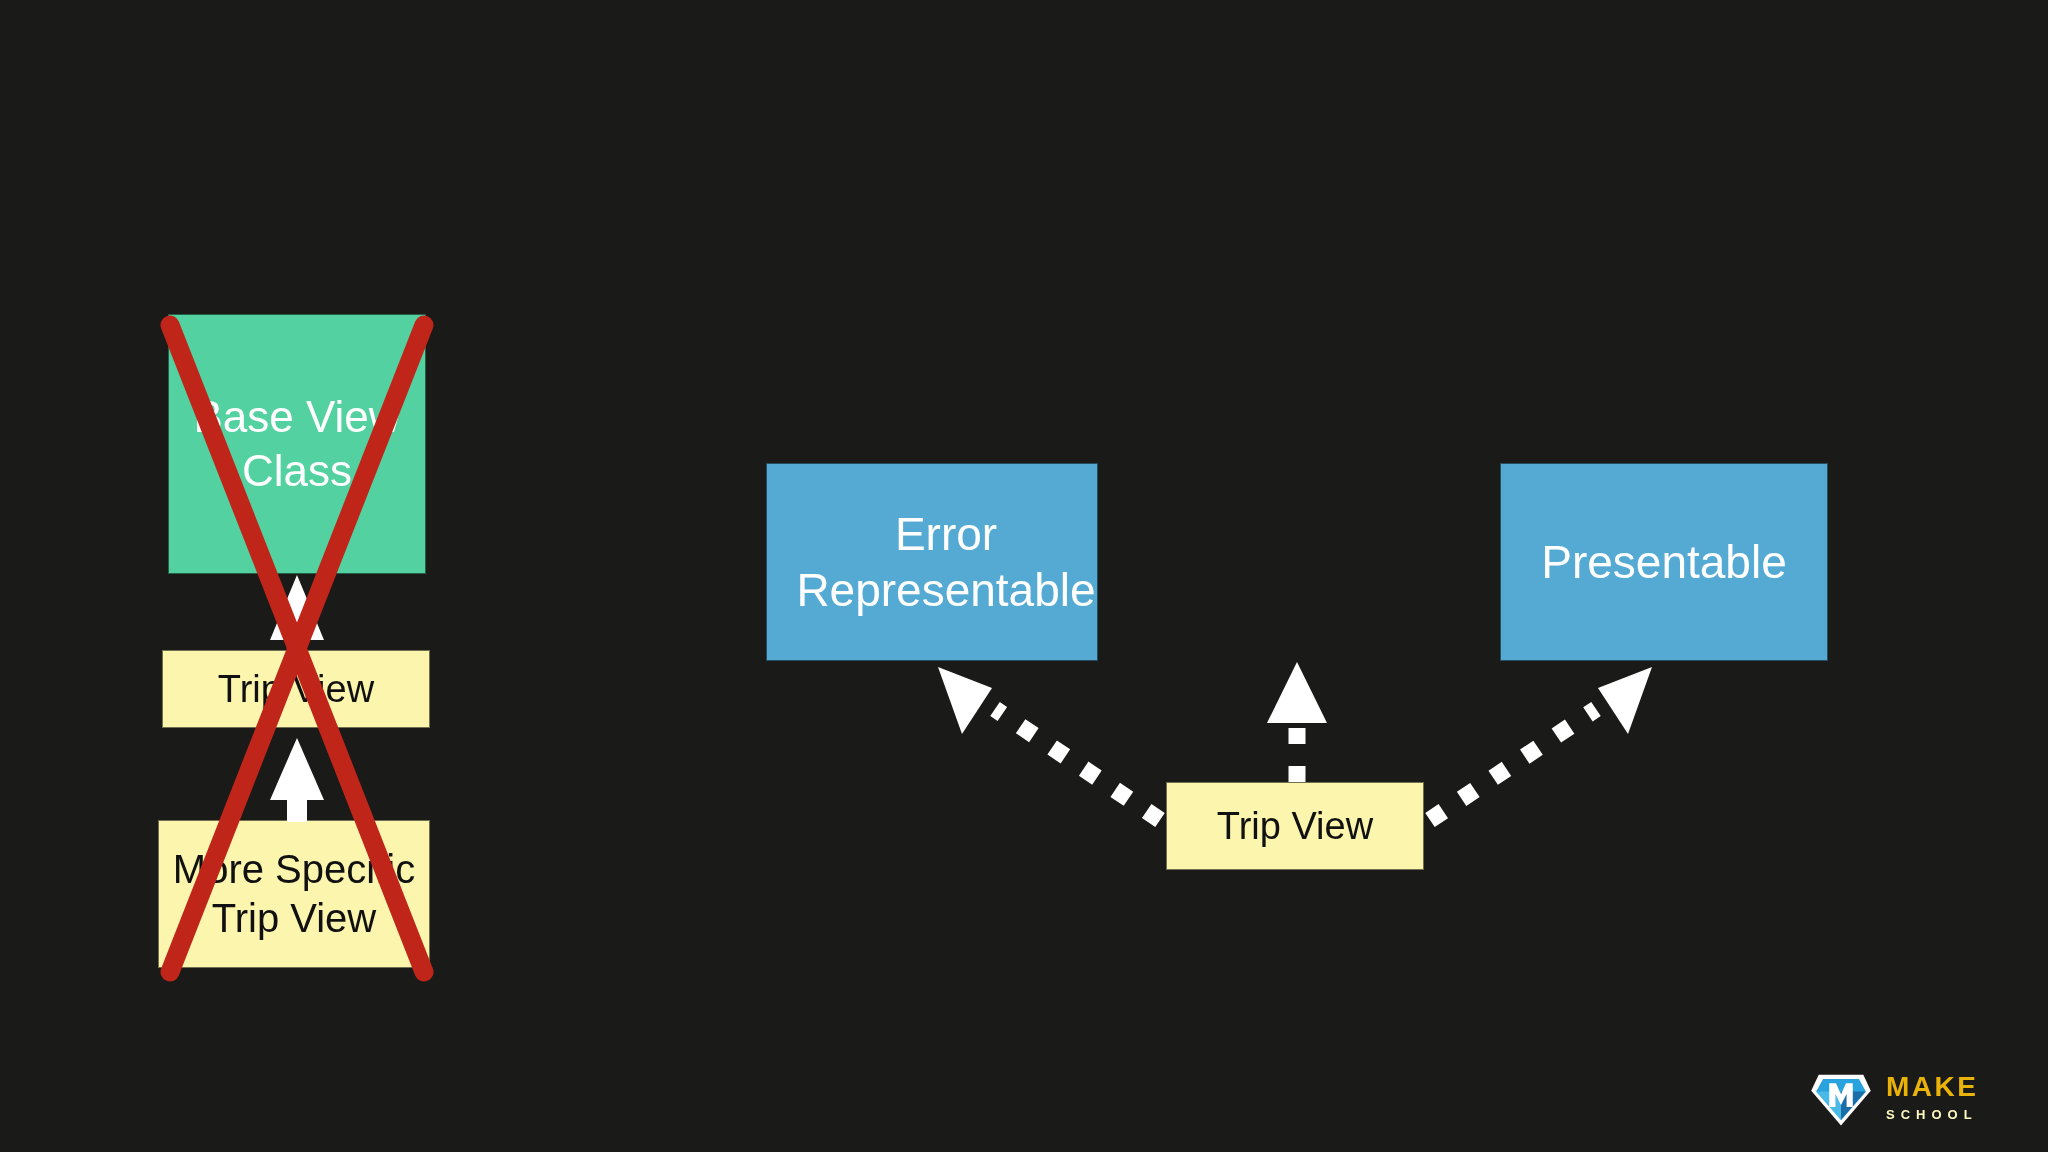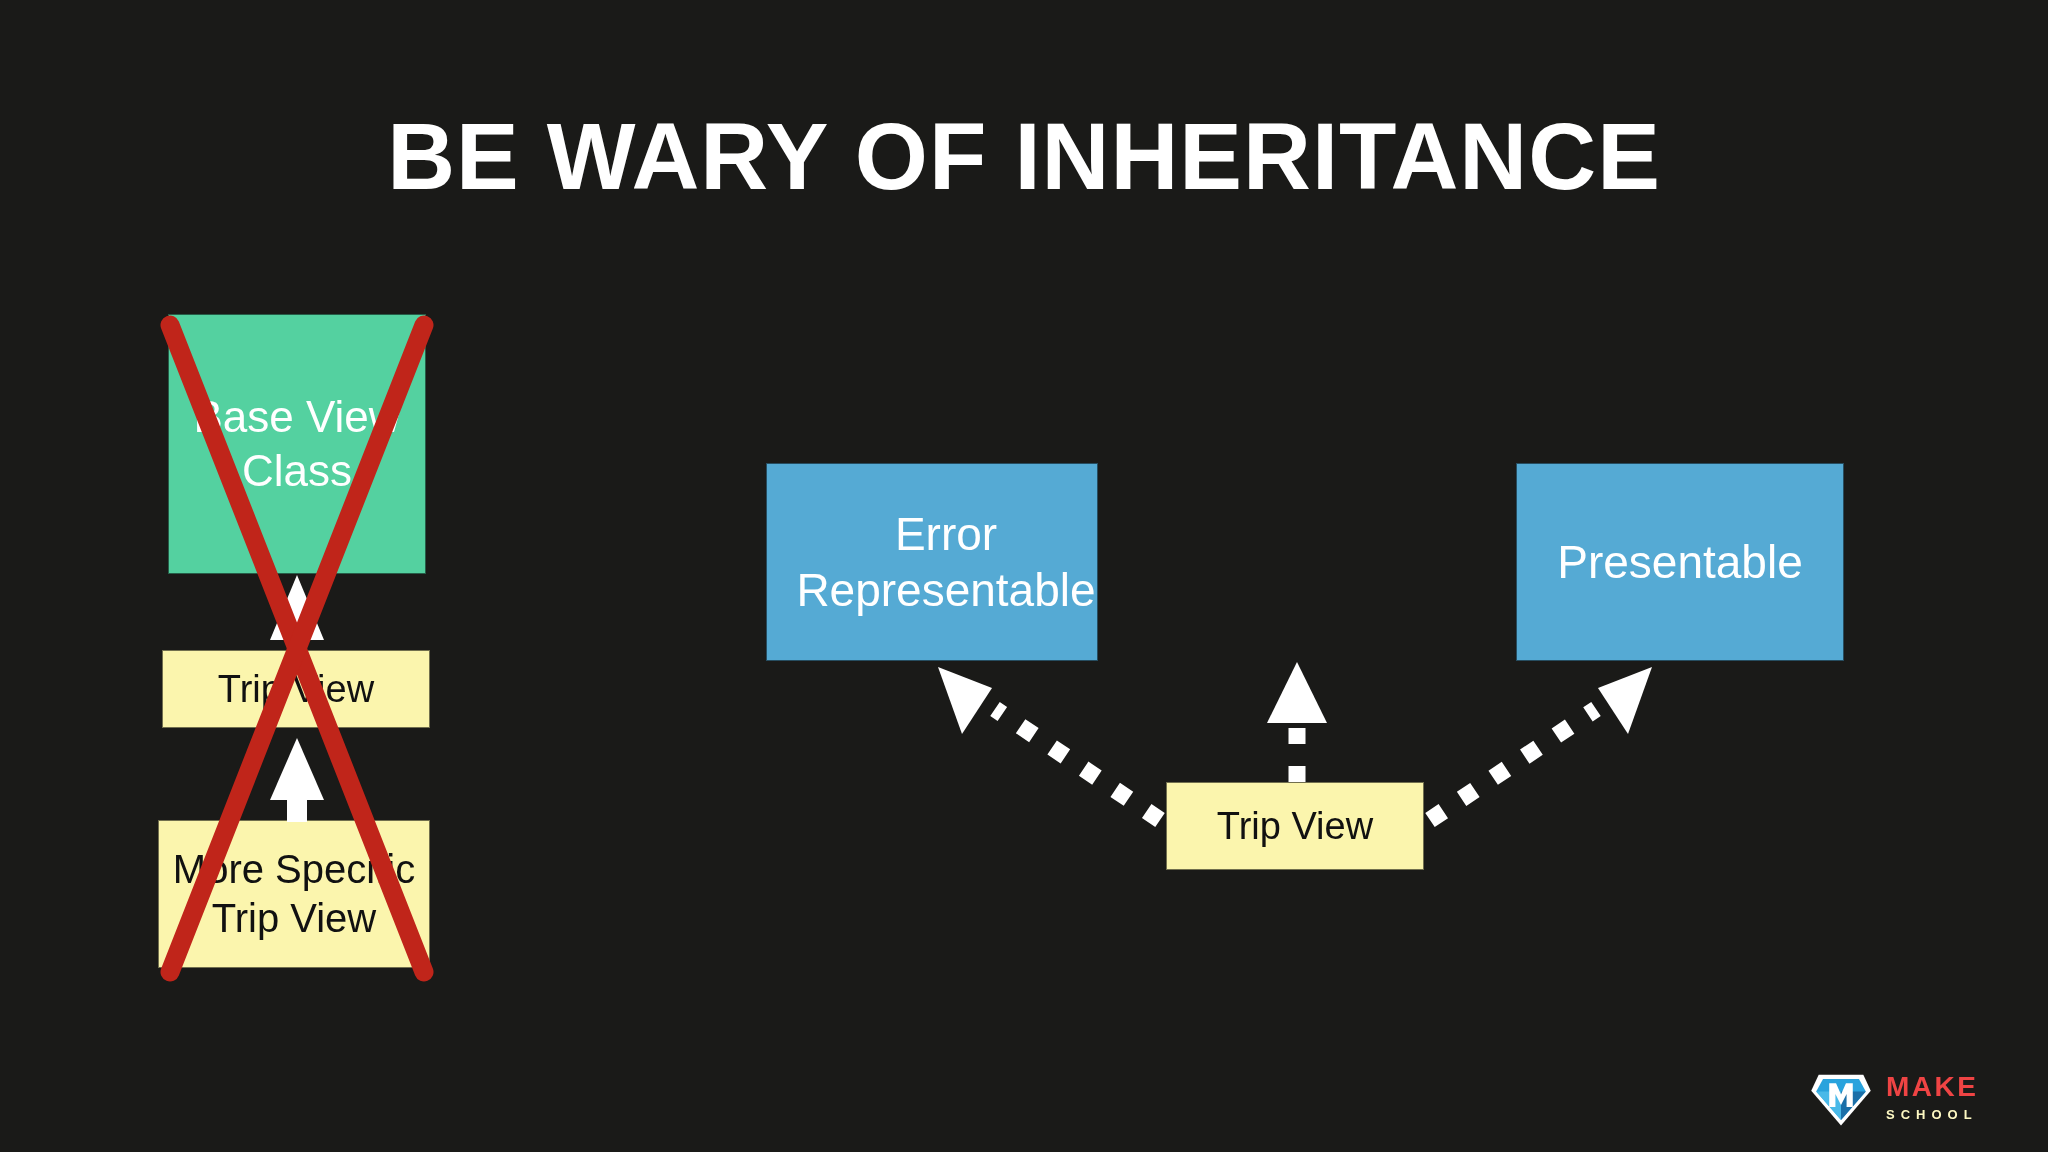--- a/index.html
+++ b/index.html
@@ -58,21 +58,21 @@
   }
 
   
   #box-base-view-class { left: 168px; top: 314px; width: 258px; height: 260px; font-size: 44px; }
   #box-left-trip-view  { left: 162px; top: 650px; width: 268px; height: 78px;  font-size: 38px; }
   #box-more-specific   { left: 158px; top: 820px; width: 272px; height: 148px; font-size: 40px; }
 
   
   #box-error-representable { left: 766px;  top: 463px; width: 332px; height: 198px; font-size: 46px; padding-left: 28px; }
   #box-restorable          { left: 1136px; top: 463px; width: 328px; height: 198px; font-size: 46px; }
-  #box-presentable         { left: 1500px; top: 463px; width: 328px; height: 198px; font-size: 46px; margin-left: 16px; }
+  #box-presentable         { left: 1500px; top: 463px; width: 328px; height: 198px; font-size: 46px; }
   #box-right-trip-view     { left: 1166px; top: 782px; width: 258px; height: 88px;  font-size: 38px; }
 
   
   .overlay {
     position: absolute;
     left: 0;
     top: 0;
     width: 2048px;
     height: 1152px;
     pointer-events: none;
@@ -87,21 +87,21 @@
     top: 1062px;
     width: 210px;
     height: 70px;
     display: flex;
     align-items: center;
     gap: 14px;
   }
   #logo-mark { width: 62px; height: 62px; flex: 0 0 auto; }
   #logo-text { display: flex; flex-direction: column; justify-content: center; }
   #logo-make {
-    color: #ef4444;
+    color: #eab308;
     font-size: 28px;
     font-weight: bold;
     letter-spacing: 2.5px;
     line-height: 1;
     font-family: "Liberation Sans", sans-serif;
   }
   #logo-school {
     color: #fef9c3;
     font-size: 13px;
     font-weight: bold;
@@ -109,21 +109,20 @@
     line-height: 1;
     margin-top: 7px;
     font-family: "Liberation Sans", sans-serif;
   }
 </style>
 </head>
 <body>
 
 <div id="slide">
 
-  <div id="slide-title">BE WARY OF INHERITANCE</div>
 
   <div id="box-base-view-class" class="node green">
     <span>Base View Class</span>
   </div>
 
   <div id="box-left-trip-view" class="node yellow">
     <span>Trip View</span>
   </div>
 
   <div id="box-more-specific" class="node yellow">

